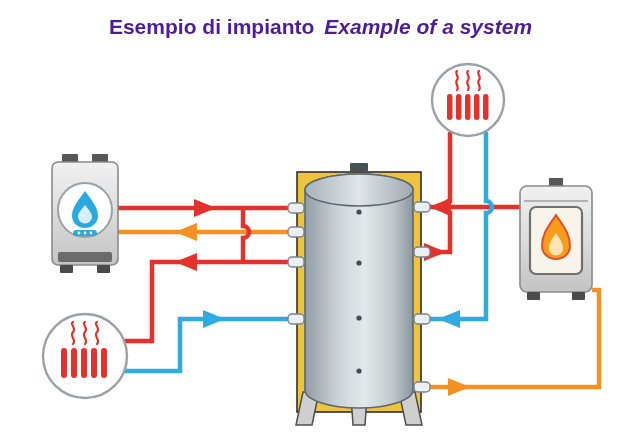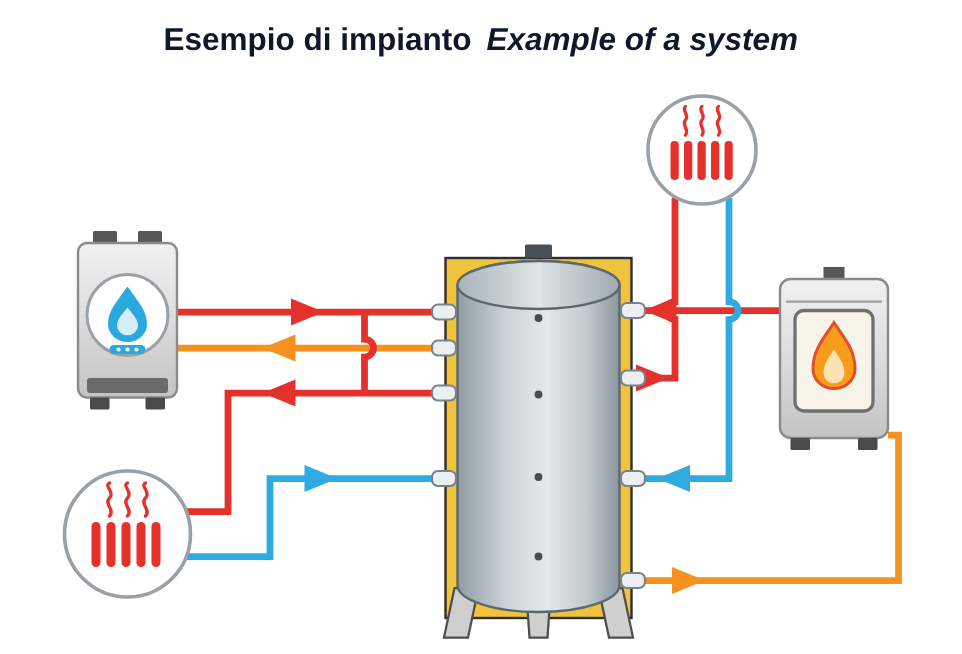--- a/index.html
+++ b/index.html
@@ -1,18 +1,18 @@
 <!DOCTYPE html>
 <html style="--pipe_hot: #e5312b; --pipe_warm: #f59120; --pipe_cold: #2fabe1; --insulation: #efc33c; --flame_gas: #2aa9e0; --flame_wood: #f89c1c; --radiator: #e5312b;"><head>
 <meta charset="utf-8">
 <style>
   html,body{margin:0;padding:0;background:#ffffff;}
   .page{position:relative;width:641px;height:436px;background:#ffffff;overflow:hidden;
         font-family:"Liberation Sans",sans-serif;}
-  .title{position:absolute;top:14px;left:0;width:100%;text-align:center;color:#0f172a;
+  .title{position:absolute;top:14px;left:0;width:100%;text-align:center;color:#4c1d95;
          font-size:21px;line-height:26px;}
   .title .primary{font-weight:bold;}
   .title .secondary{font-style:italic;font-weight:600;margin-left:10px;}
   svg{position:absolute;left:0;top:0;}
   .pipe{fill:none;stroke-width:4.5;}
   .pipe-hot{stroke:var(--pipe_hot);}
   .pipe-warm{stroke:var(--pipe_warm);}
   .pipe-cold{stroke:var(--pipe_cold);}
   .arrow-hot{fill:var(--pipe_hot);}
   .arrow-warm{fill:var(--pipe_warm);}

